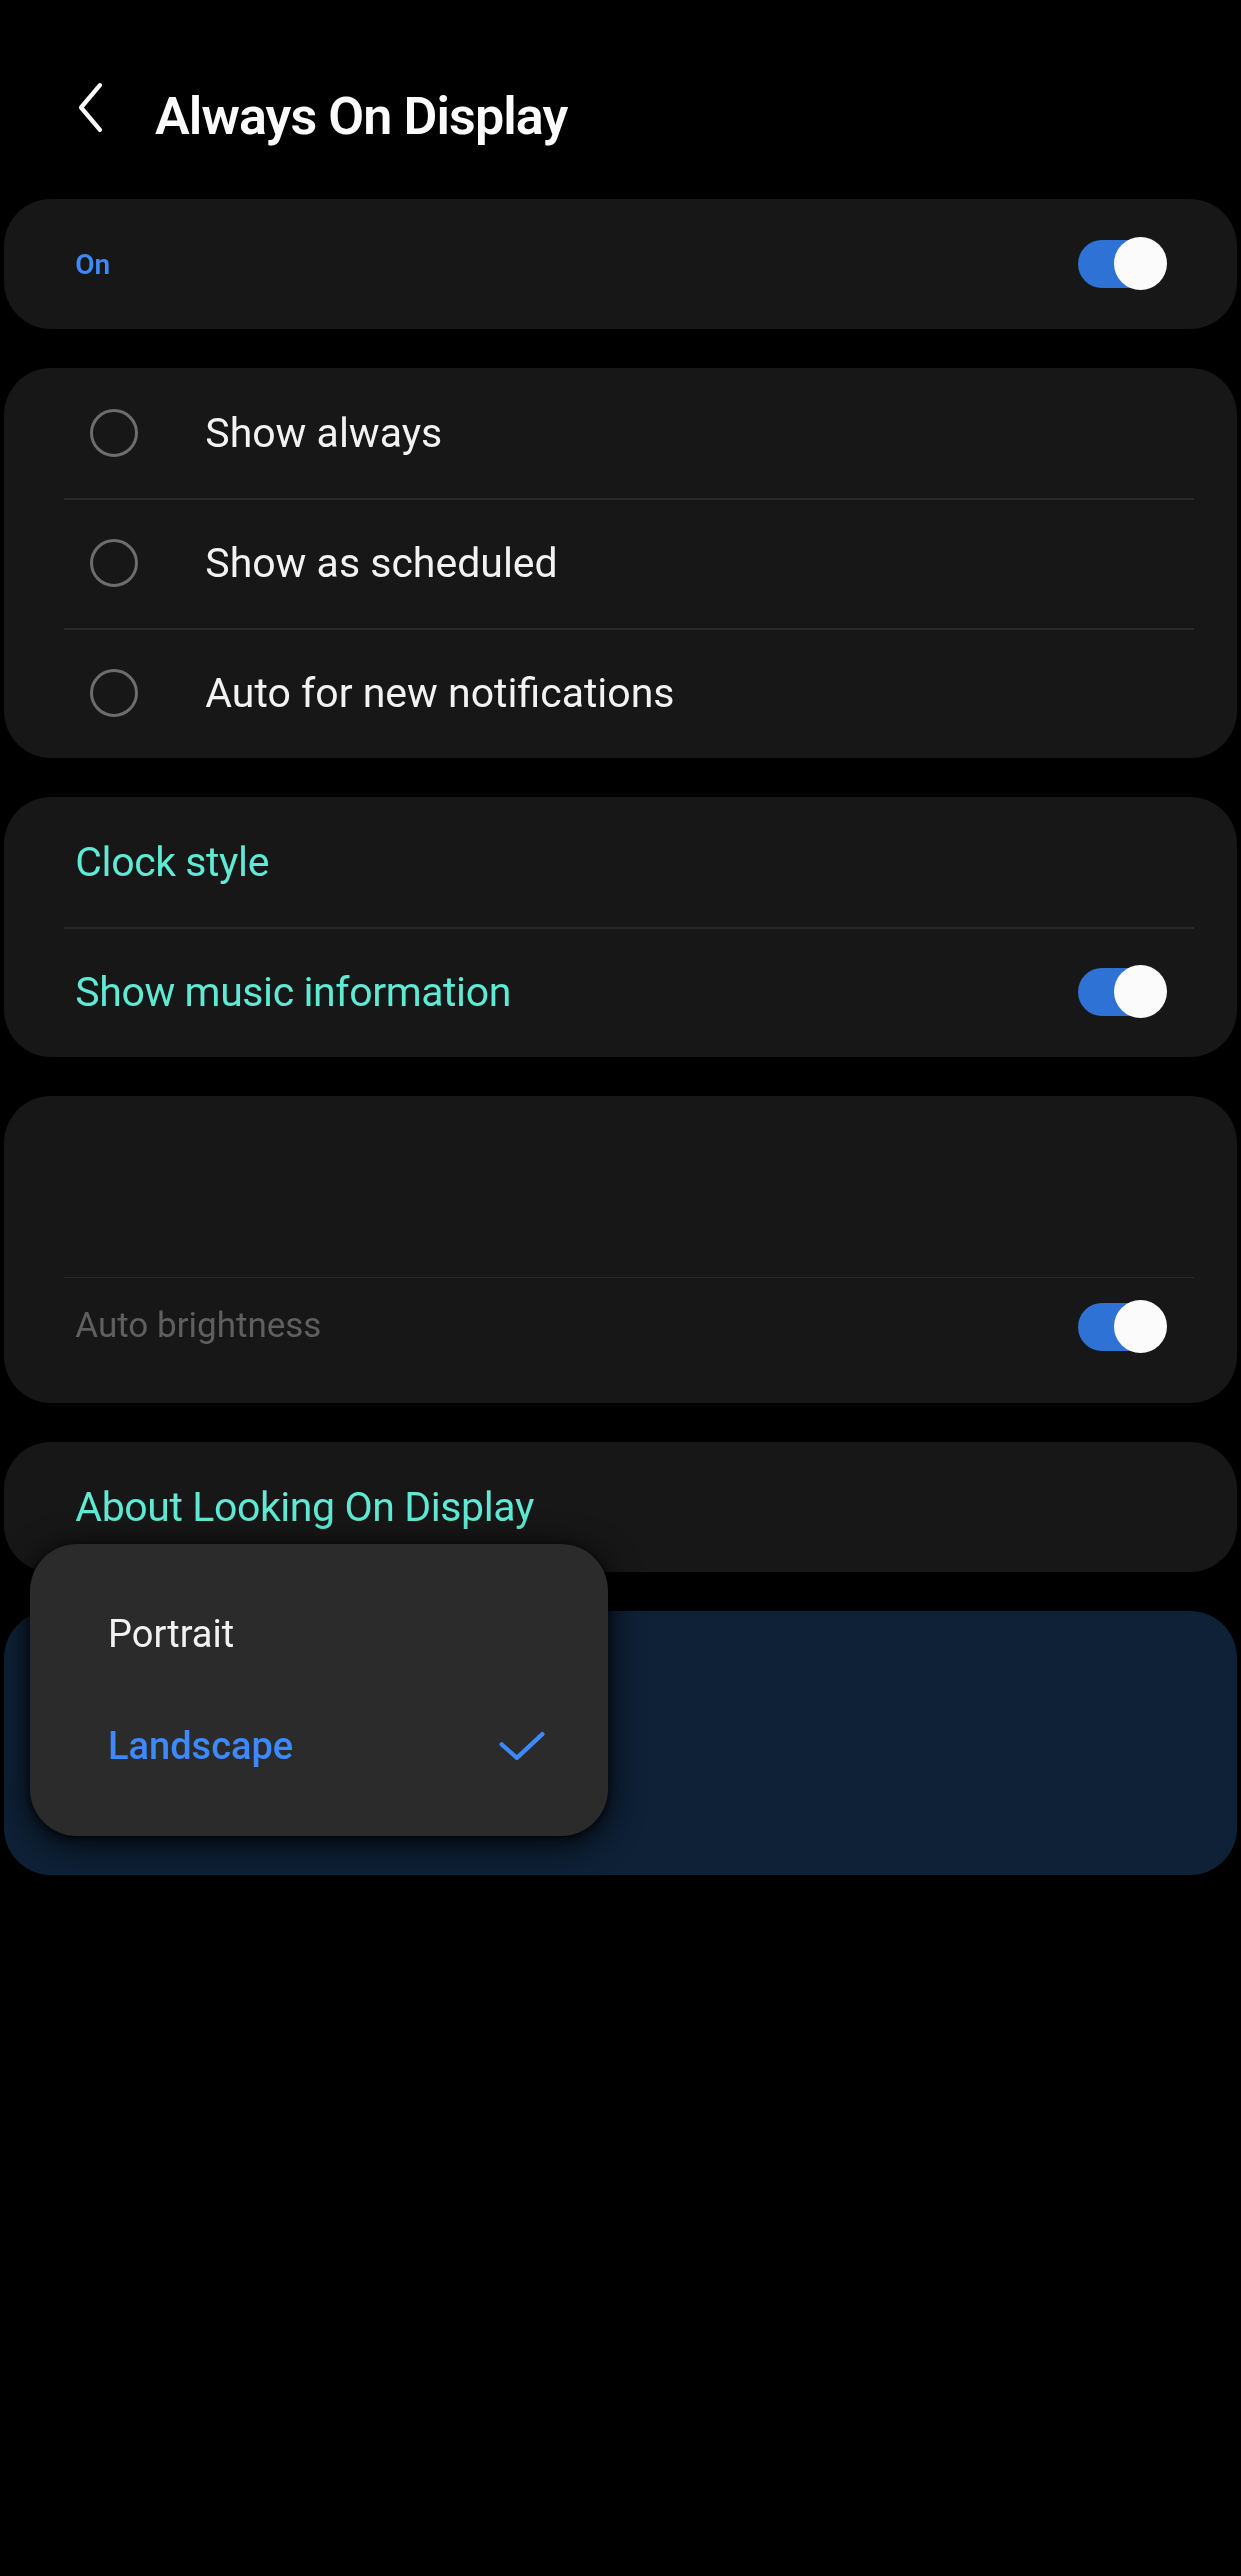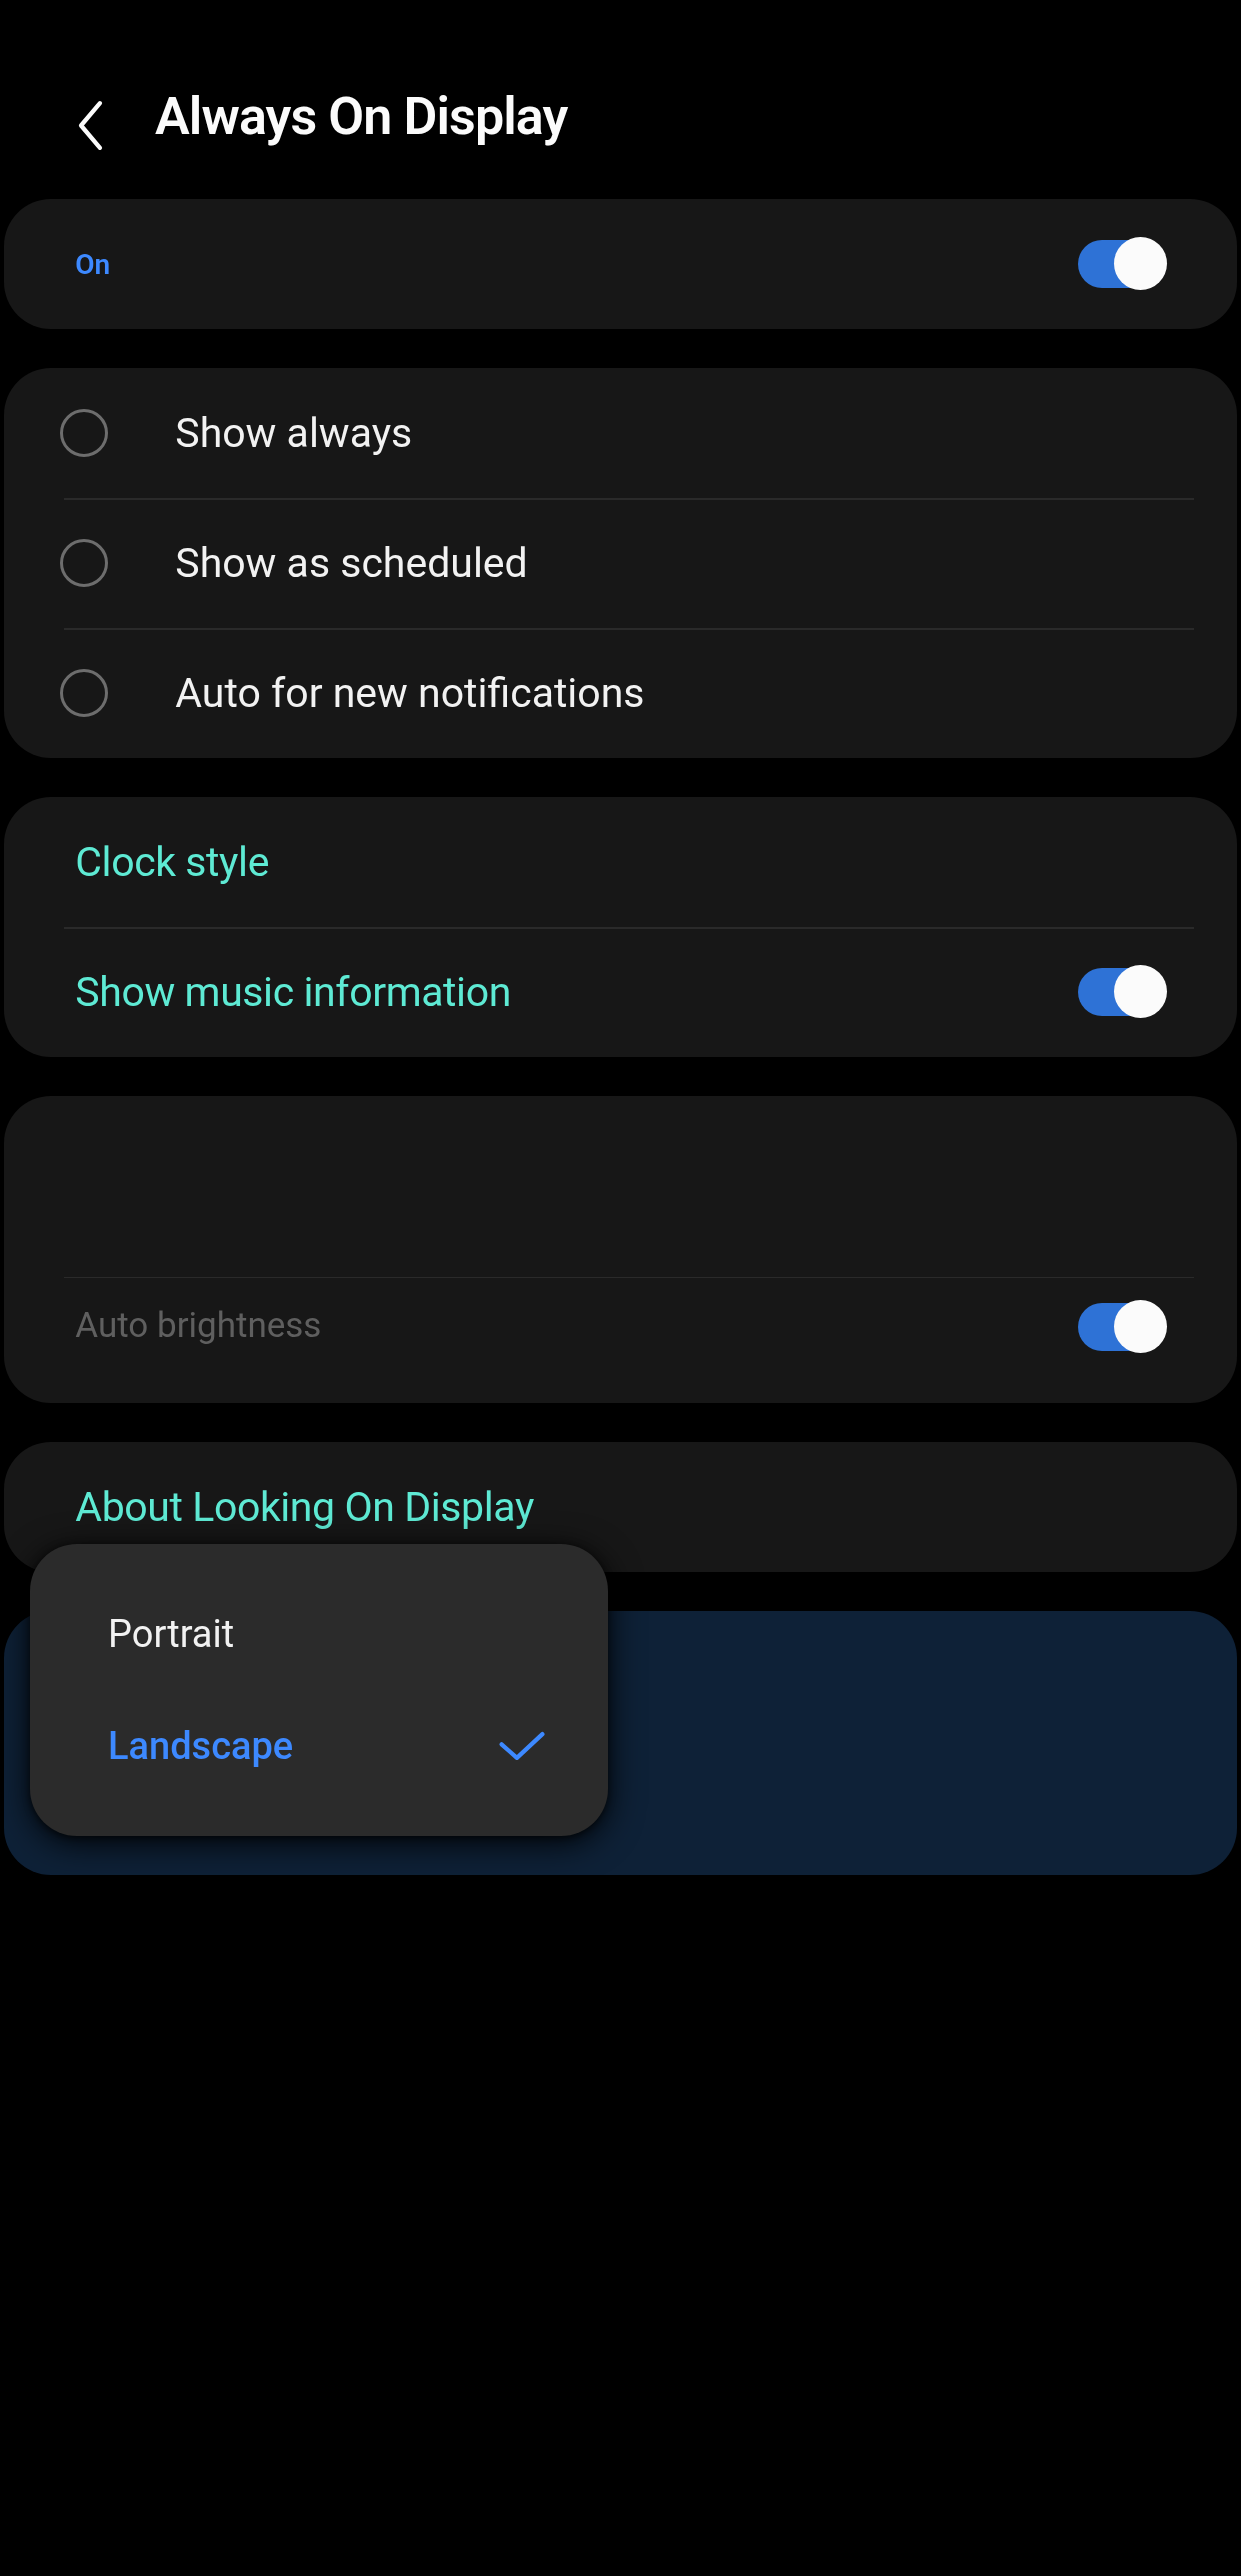--- a/index.html
+++ b/index.html
@@ -12,21 +12,21 @@
     overflow: hidden;
   }
   .screen {
     width: 1241px;
     height: 2576px;
     position: relative;
     padding-top: 86px;
   }
   .header {
     display: flex;
-    align-items: flex-end;
+    align-items: flex-start;
     padding: 0 52px 52px 69px;
   }
   .back {
     width: 43px;
     height: 43px;
     margin-right: 43px;
     display: flex;
     align-items: center;
     justify-content: center;
   }
@@ -82,21 +82,21 @@
     right: -1.7px;
     top: -2.6px;
     width: 53px;
     height: 53px;
     border-radius: 50%;
     background: #fbfbfb;
   }
   .radio-row {
     display: flex;
     align-items: flex-start;
-    padding: 41px 71px 41px 56px;
+    padding: 41px 71px 41px 86px;
     position: relative;
   }
   .radio-row + .radio-row::before {
     content: "";
     position: absolute;
     top: 0;
     left: 60px;
     right: 43px;
     height: 1.7px;
     background: #2a2a2a;

